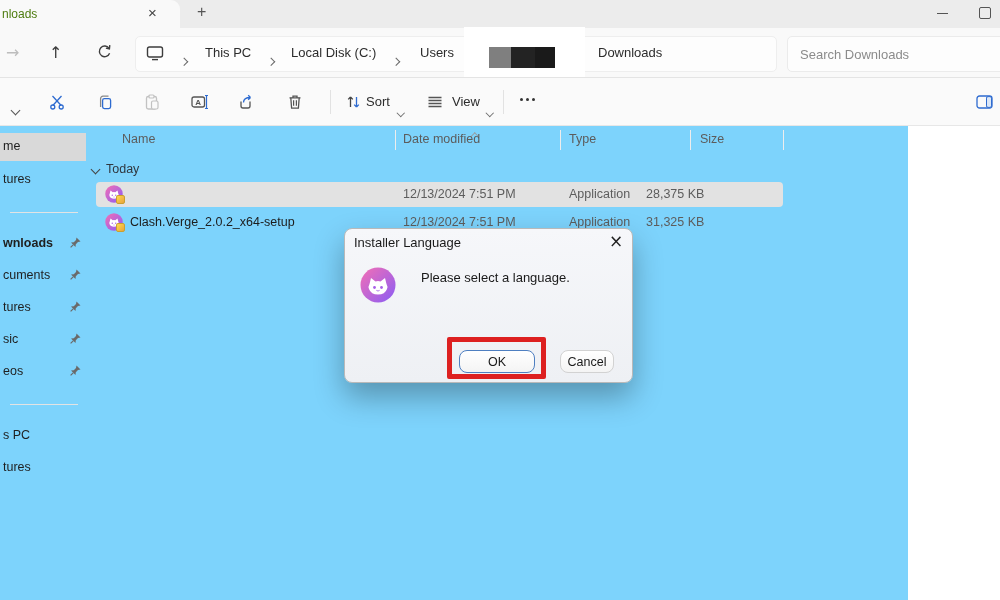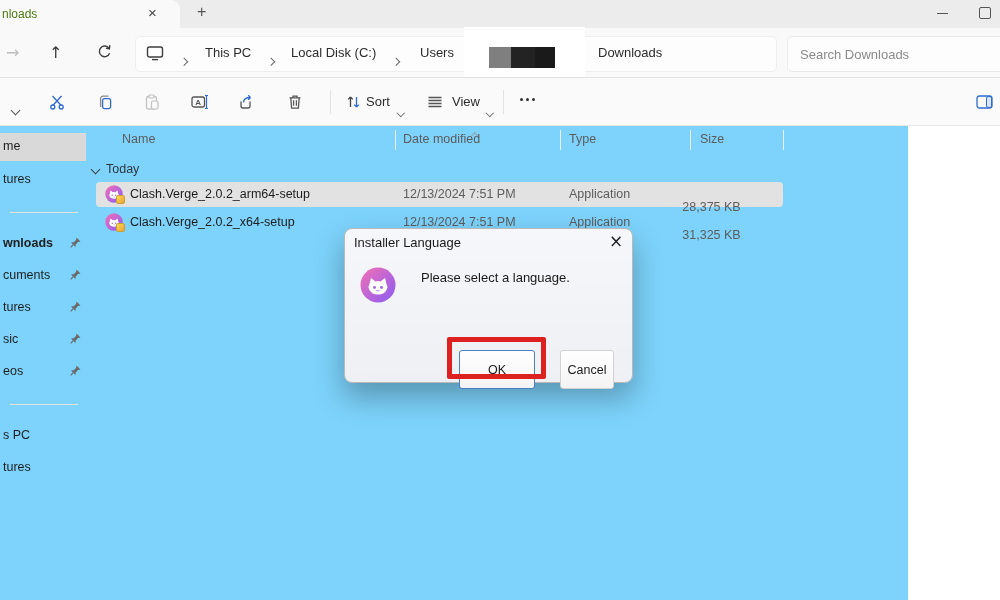--- a/index.html
+++ b/index.html
@@ -52,34 +52,34 @@
   .colhead{top:6px;font-size:12.5px;color:#5c5c5c;}
   .colsep{top:4px;width:0;height:20px;border-left:1px solid #ededed;}
   .sortind{left:386px;top:-1px;}
   .group-row{left:6px;top:36px;font-size:12.5px;color:#30373f;display:flex;align-items:center;gap:7px;}
   .frow{left:10px;width:687px;height:25px;border-radius:4px;}
   .frow.sel{background:#e2e2e2;}
   .fcell{position:absolute;top:5px;font-size:12.5px;white-space:nowrap;}
   .fname{left:34px;color:#1d1d1d;}
   .fdate{left:307px;color:#5d5d5d;}
   .ftype{left:473px;color:#5d5d5d;}
-  .fsize{left:550px;width:131px;text-align:center;color:#5d5d5d;margin-top:13px;}
+  .fsize{left:550px;width:131px;text-align:left;color:#5d5d5d;}
   .ficon{position:absolute;left:9px;top:3px;width:18px;height:18px;}
   .fbadge{position:absolute;left:20px;top:13px;width:7px;height:7px;border-radius:2px;
        background:linear-gradient(135deg,#ffd94d,#e8a33c);border:0.5px solid #caa02f;}
   
   .dialog{left:344px;top:228px;width:287px;height:153px;background:linear-gradient(#f6f7fa,#eef0f4);
        border:1px solid #b9b9b9;border-radius:8px;box-shadow:0 14px 30px rgba(0,0,0,.30);z-index:50;}
   .dlg-title{left:9px;top:6px;font-size:13px;color:#1a1a1a;}
   .dlg-close{left:264px;top:2px;font-size:17px;color:#222;font-family:"DejaVu Sans",sans-serif;}
   .dlg-msg{left:76px;top:41px;font-size:13px;color:#1a1a1a;}
   .dlg-cat{left:15px;top:38px;width:36px;height:36px;}
   .dlg-select{left:70px;top:87px;width:208px;height:20px;background:#fff;border:1px solid #8f8f8f;border-radius:2px;
        font-size:12.5px;color:#1a1a1a;display:flex;align-items:center;padding:0 7px;box-sizing:border-box;justify-content:space-between;}
-  .btn{position:absolute;top:121px;height:39px;background:linear-gradient(#ffffff,#f4f4f4);border-radius:3px;
+  .btn{position:absolute;top:121px;height:23px;background:linear-gradient(#ffffff,#f4f4f4);border-radius:8px;
        font-size:12.5px;color:#1a1a1a;display:flex;align-items:center;justify-content:center;box-sizing:border-box;}
   .btn-ok{left:114px;width:76px;border:1.2px solid #4e7fc1;}
   .btn-cancel{left:215px;width:54px;border:1px solid #d2d2d2;}
   .annot{left:447px;top:337px;width:99px;height:42px;border:5px solid #dd2020;border-radius:2px;z-index:60;box-sizing:border-box;}
   svg{display:block;}
 </style>
 </head>
 <body>
 
 <div id="app">
@@ -291,21 +291,20 @@
                 </linearGradient>
               </defs>
               <circle cx="18" cy="18" r="17.5" fill="url(#catg1)"></circle>
               <path d="M11 11 L15.5 14.5 Q18 13.5 20.5 14.5 L25 11 L26.5 17 Q28 19.5 27 22 Q25 27.5 18 27.5 Q11 27.5 9 22 Q8 19.5 9.5 17 Z" fill="#fff"></path>
               <circle cx="14.5" cy="20.5" r="1.4" fill="#a860e8"></circle>
               <circle cx="21.5" cy="20.5" r="1.4" fill="#a860e8"></circle>
               <path d="M16.4 23.3 q0.8 1.4 1.6 0 q0.8 1.4 1.6 0" stroke="#a860e8" stroke-width="0.9" fill="none"></path>
             </svg>
         </span>
         <span class="fbadge"></span>
-        <span class="fcell fname">Clash.Verge_2.0.2_arm64-setup</span>
         <span class="fcell fdate">12/13/2024 7:51 PM</span>
         <span class="fcell ftype">Application</span>
         <span class="fcell fsize">28,375 KB</span>
       </div>
 
       <div class="abs frow" style="top:84px;">
         <span class="ficon">
           <svg width="18" height="18" viewBox="0 0 36 36">
               <defs>
                 <linearGradient id="catg2" x1="0" y1="0" x2="1" y2="1">

